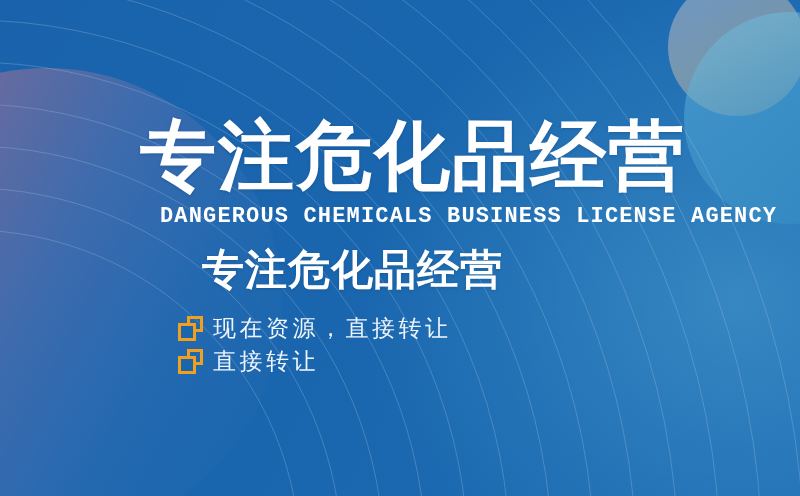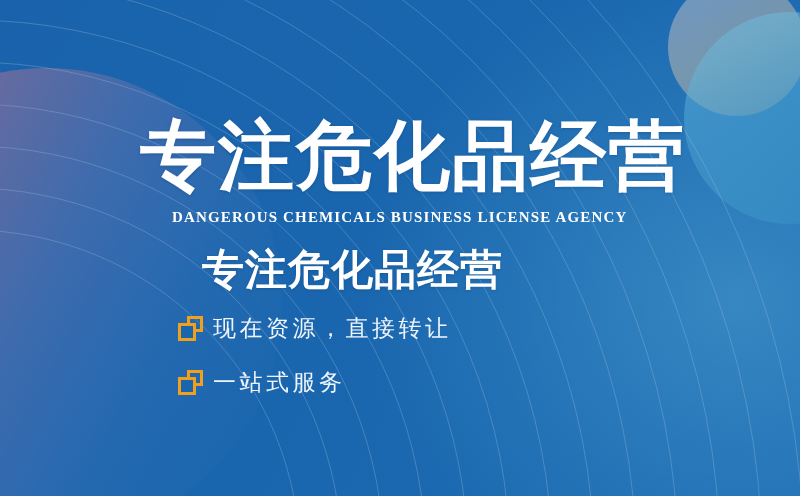--- a/index.html
+++ b/index.html
@@ -105,24 +105,24 @@
     line-height: 88px;
     font-weight: 700;
     color: #ffffff;
     letter-spacing: 2px;
     white-space: nowrap;
     text-shadow: 0 1px 3px rgba(10,52,96,0.28);
   }
 
   .title-en {
     position: absolute;
-    left: 172px;
+    left: 160px;
     top: 205px;
-    font-family: Liberation Serif, serif;
-    font-size: 15px;
+    font-family: Liberation Mono, monospace;
+    font-size: 22px;
     line-height: 24px;
     font-weight: 700;
     color: #ffffff;
     letter-spacing: 1.15px;
     white-space: nowrap;
   }
 
   .title-sub {
     position: absolute;
     left: 202px;
@@ -136,21 +136,21 @@
     white-space: nowrap;
     text-shadow: 0 1px 3px rgba(10,52,96,0.25);
   }
 
   .bullets {
     position: absolute;
     left: 178px;
     top: 314px;
     display: flex;
     flex-direction: column;
-    gap: 25px;
+    gap: 4px;
   }
 
   .bullet-row {
     display: flex;
     align-items: center;
     gap: 10px;
     height: 29px;
   }
 
   .bullet-icon {
@@ -239,18 +239,18 @@
         </span>
         <span class="bullet-text">现在资源，直接转让</span>
       </div>
 
 
       <div class="bullet-row">
         <span class="bullet-icon">
           <i class="sq-a"></i>
             <i class="sq-b"></i>
         </span>
-        <span class="bullet-text">一站式服务</span>
+        <span class="bullet-text">直接转让</span>
       </div>
 
     </div>
   </div>
 </div>
 
 </body></html>

